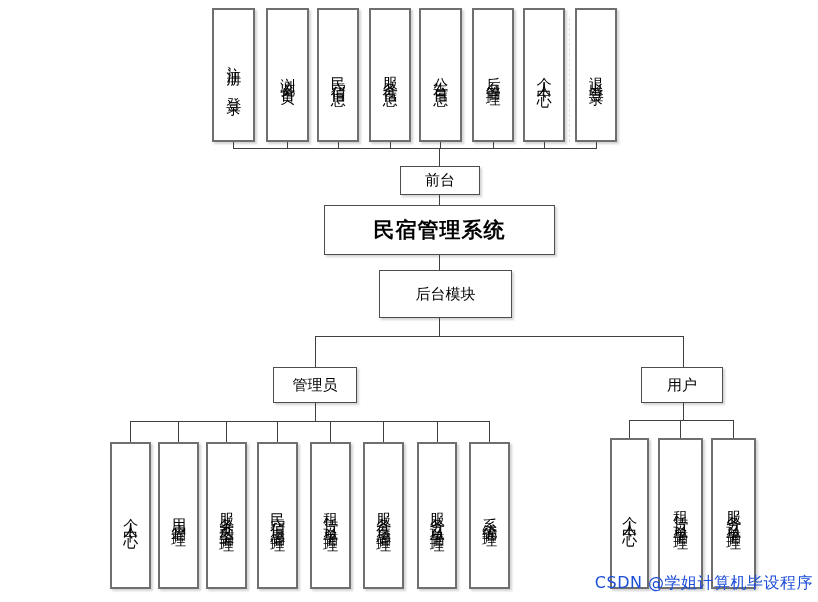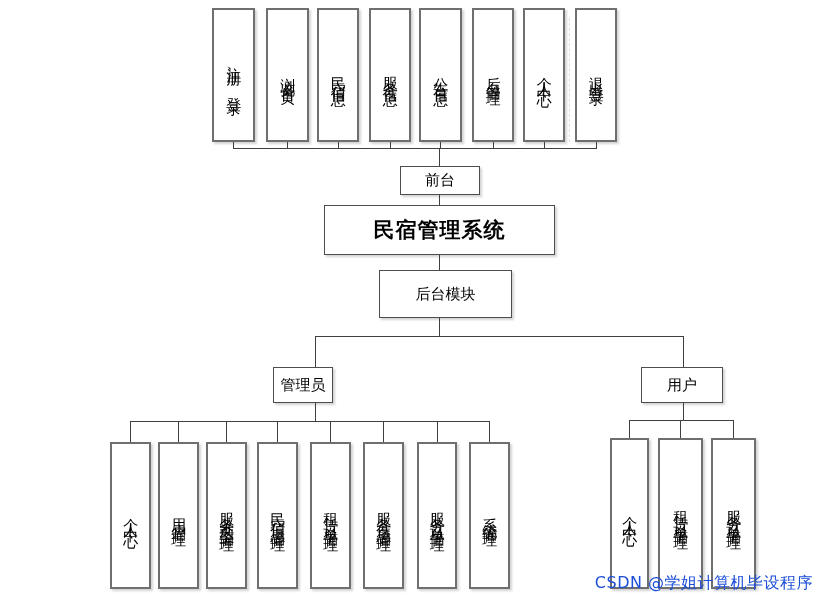--- a/index.html
+++ b/index.html
@@ -81,21 +81,21 @@
   <div class="vline" style="left:439px; top:255px; height:15px;"></div>
 
   <div class="box box-thin" style="left:379px; top:270px; width:133px; height:48px;">
     <span class="htext">后台模块</span>
   </div>
   <div class="vline" style="left:439px; top:318px; height:18px;"></div>
   <div class="hline" style="left:315px; top:336px; width:368px;"></div>
   <div class="vline" style="left:315px; top:336px; height:31px;"></div>
   <div class="vline" style="left:683px; top:336px; height:31px;"></div>
 
-  <div class="box box-thin" style="left:273px; top:367px; width:60px; height:36px;">
+  <div class="box box-thin" style="left:273px; top:367px; width:84px; height:36px;">
     <span class="htext">管理员</span>
   </div>
   <div class="box box-thin" style="left:641px; top:367px; width:82px; height:36px;text-align:right;">
     <span class="htext">用户</span>
   </div>
 
   <div class="vline" style="left:315px; top:403px; height:18px;"></div>
   <div class="hline" style="left:130px; top:421px; width:360px;"></div>
   <div class="vline" style="left:130px; top:421px; height:21px;"></div>
   <div class="vline" style="left:178px; top:421px; height:21px;"></div>

